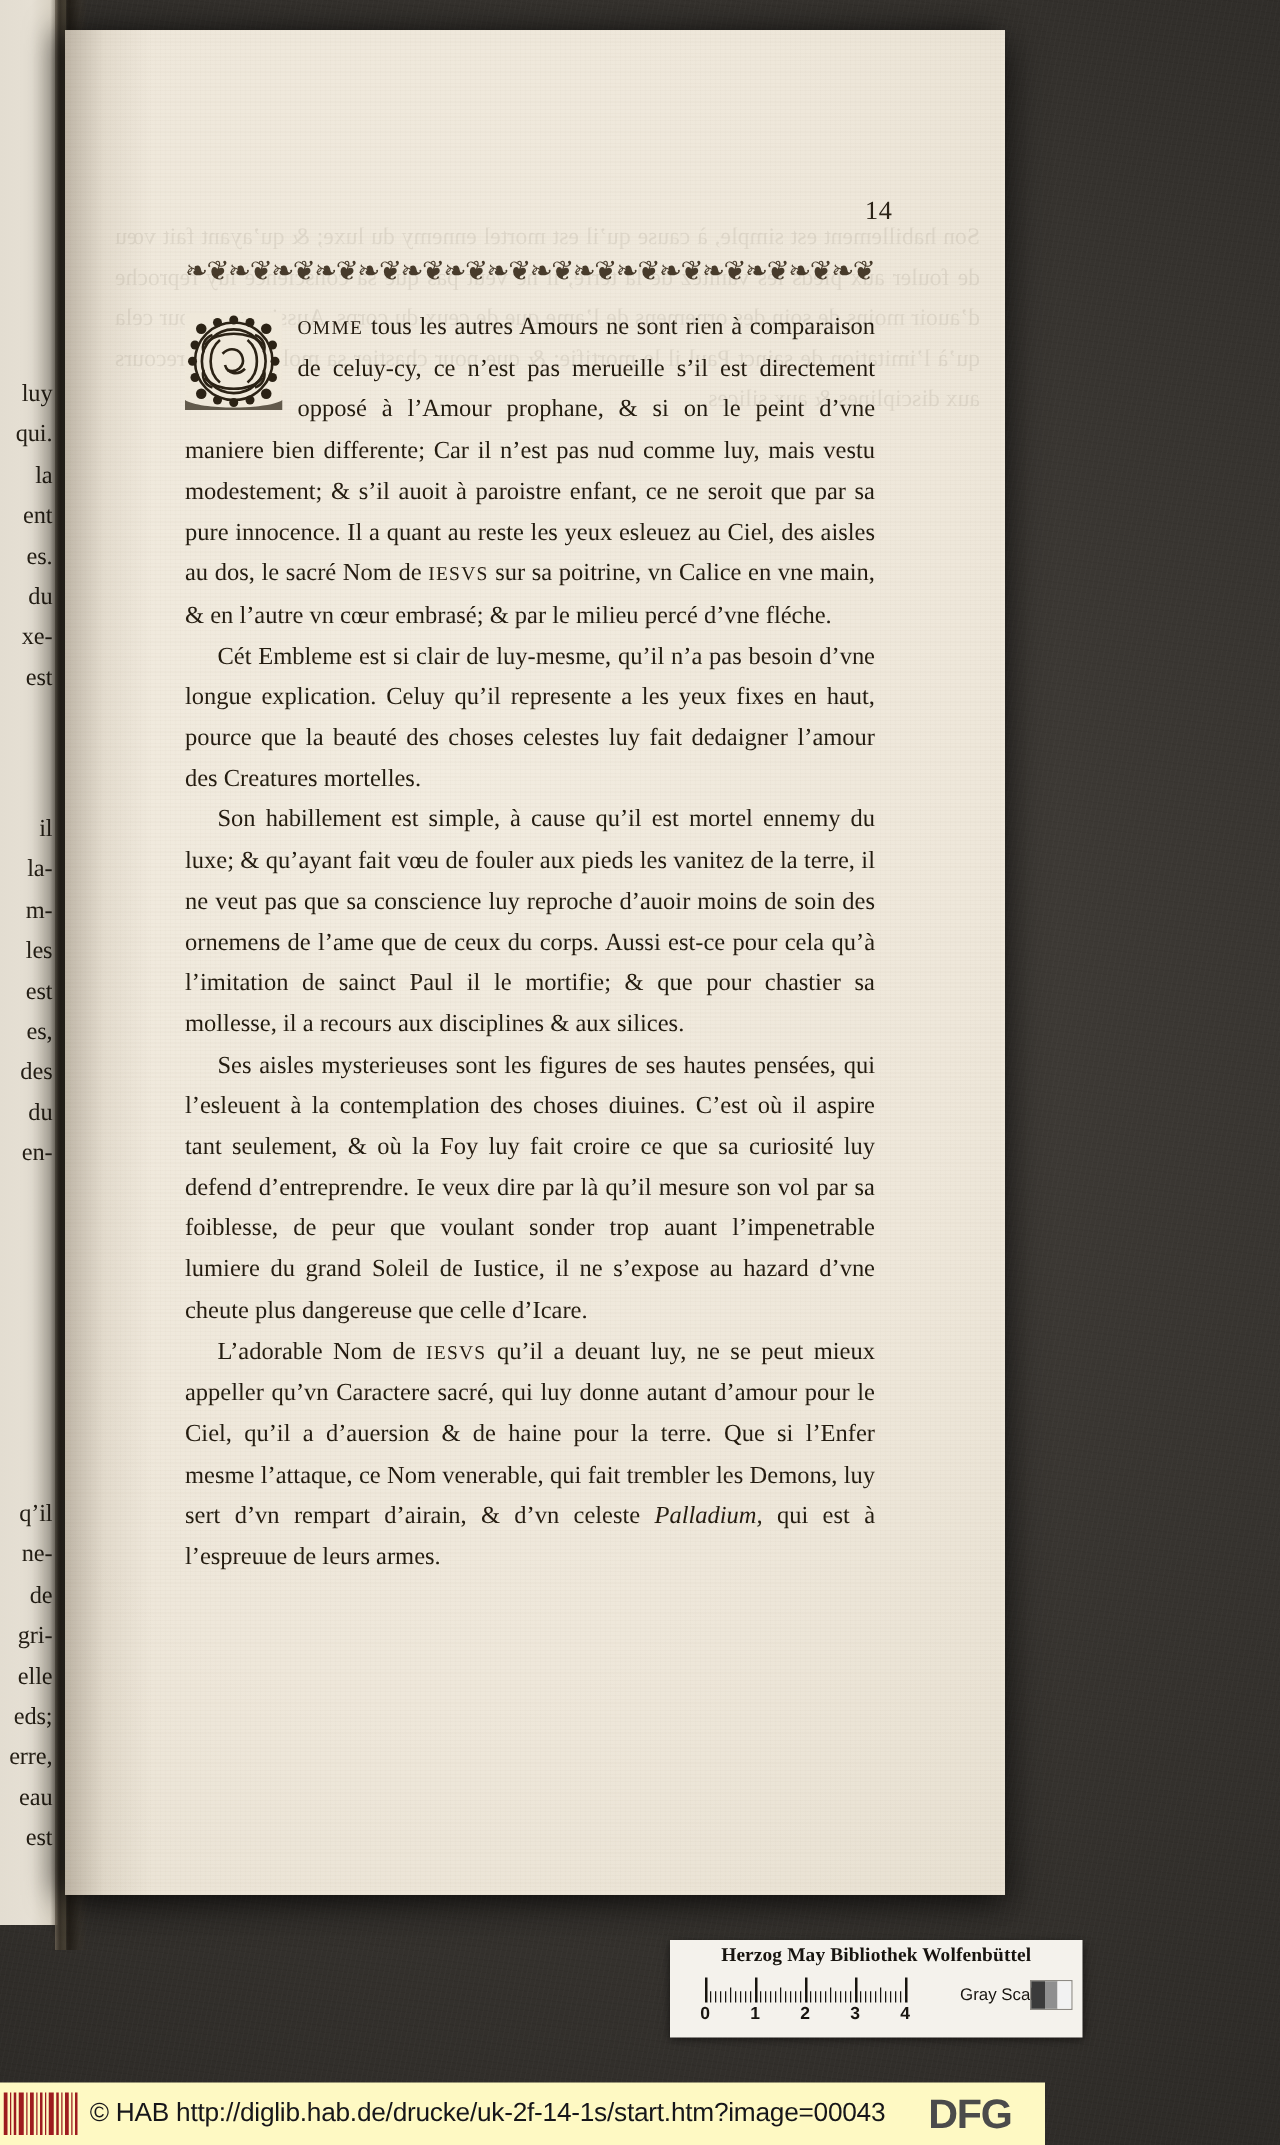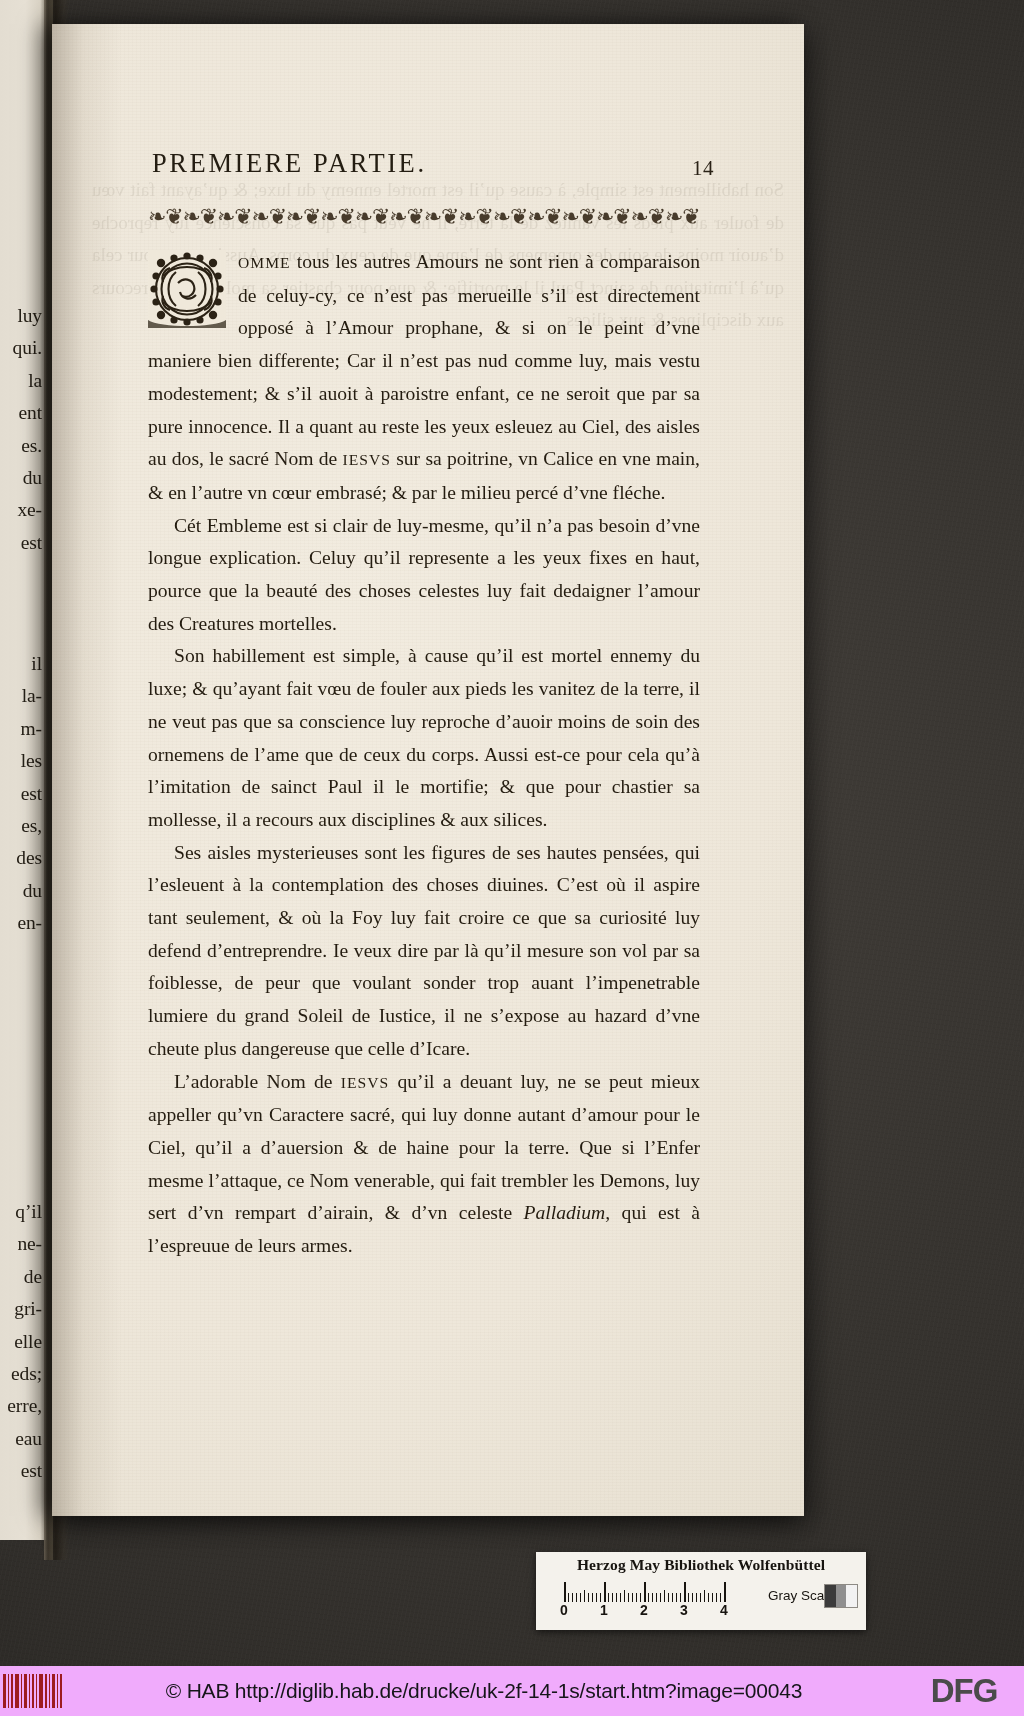--- a/index.html
+++ b/index.html
@@ -260,23 +260,23 @@
     width: 34px; height: 24px;
     display:flex;
     border: 1px solid #8d8a84;
   }
   .gray-patches b { display:block; height:100%; }
 
   
   .footer {
     position: absolute;
     left: 0; bottom: 0;
-    width: 1024px;
+    width: 836px;
     height: 50px;
-    background: #f0abfc;
+    background: #fef9c3;
     display: flex;
     align-items: center;
   }
   .footer-barcode {
     width: 64px; height: 50px;
     display:flex; align-items:center; justify-content:center;
     flex: 0 0 64px;
   }
   .footer-barcode i {
     display:block;
@@ -341,21 +341,20 @@
   <div class="spine-edge"></div>
   <div class="gutter"></div>
 
   <div class="page">
 
     <div class="showthrough">Son habillement est simple, à cause qu’il est mortel ennemy du luxe; &amp; qu’ayant fait vœu de fouler aux pieds les vanitez de la terre, il ne veut pas que sa conscience luy reproche d’auoir moins de soin des ornemens de l’ame que de ceux du corps. Aussi est-ce pour cela qu’à l’imitation de sainct Paul il le mortifie; &amp; que pour chastier sa mollesse, il a recours aux disciplines &amp; aux silices.</div>
 
     <div class="type-area">
 
       <div class="running-head">
-        <div class="rh-title">PREMIERE PARTIE.</div>
         <div class="rh-folio">14</div>
       </div>
 
       <div class="fleuron-band">❧❦❧❦❧❦❧❦❧❦❧❦❧❦❧❦❧❦❧❦❧❦❧❦❧❦❧❦❧❦❧❦❧❦❧❦❧❦❧❦</div>
 
 
       <div class="body-text">
 
         <p class="dropcap-para">
           <span class="dropcap">

